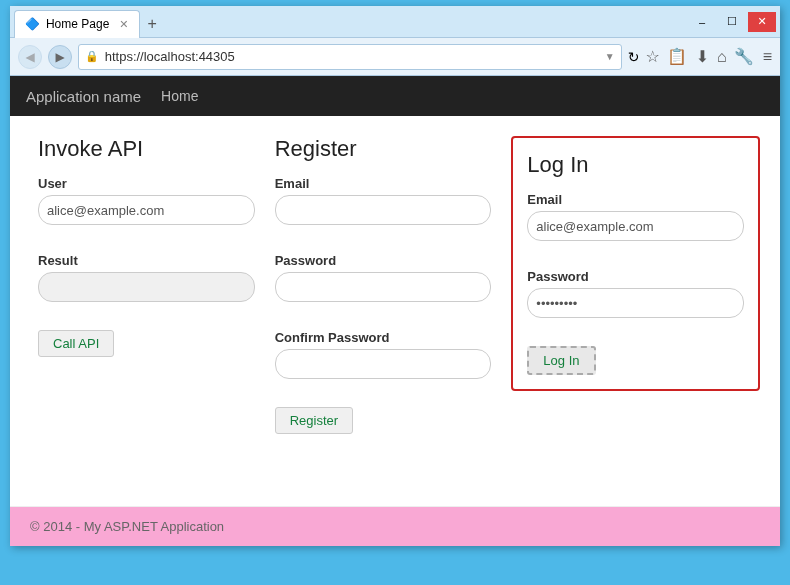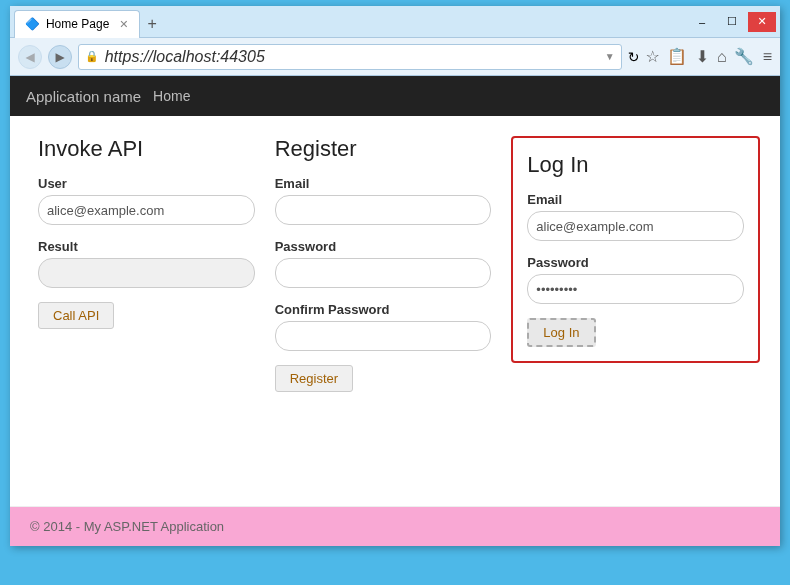--- a/index.html
+++ b/index.html
@@ -132,22 +132,21 @@
       gap: 6px;
     }
 
     .url-lock {
       color: #888;
       font-size: 11px;
     }
 
     .url-text {
       flex: 1;
-      font-size: 16px;
-      font-style: italic;
+      font-size: 13px;
     }
 
     .url-dropdown {
       color: #888;
       font-size: 10px;
     }
 
     .toolbar-icons {
       display: flex;
       align-items: center;
@@ -160,21 +159,21 @@
       cursor: pointer;
     }
 
     
     .app-nav {
       background: #222;
       height: 40px;
       display: flex;
       align-items: center;
       padding: 0 16px;
-      gap: 12px;
+      gap: 20px;
     }
 
     .app-name {
       color: #bbb;
       font-size: 15px;
       font-weight: normal;
     }
 
     .nav-link {
       color: #bbb;
@@ -209,21 +208,21 @@
 
     .field-label {
       font-weight: bold;
       font-size: 13px;
       margin-bottom: 4px;
       display: block;
       color: #333;
     }
 
     .field-group {
-      margin-bottom: 14px;
+      margin-bottom: 28px;
     }
 
     .text-input {
       width: 100%;
       height: 30px;
       border: 1px solid #ccc;
       border-radius: 14px;
       padding: 0 8px;
       font-size: 13px;
       background: #fff;
@@ -235,21 +234,21 @@
       color: #888;
     }
 
     .btn {
       padding: 5px 14px;
       border: 1px solid #ccc;
       border-radius: 3px;
       background: #f0f0f0;
       font-size: 13px;
       cursor: pointer;
-      color: #a16207;
+      color: #15803d;
     }
 
     
     .login-section {
       flex: 1;
       border: 2px solid #cc2222;
       border-radius: 4px;
       padding: 14px;
     }
 

